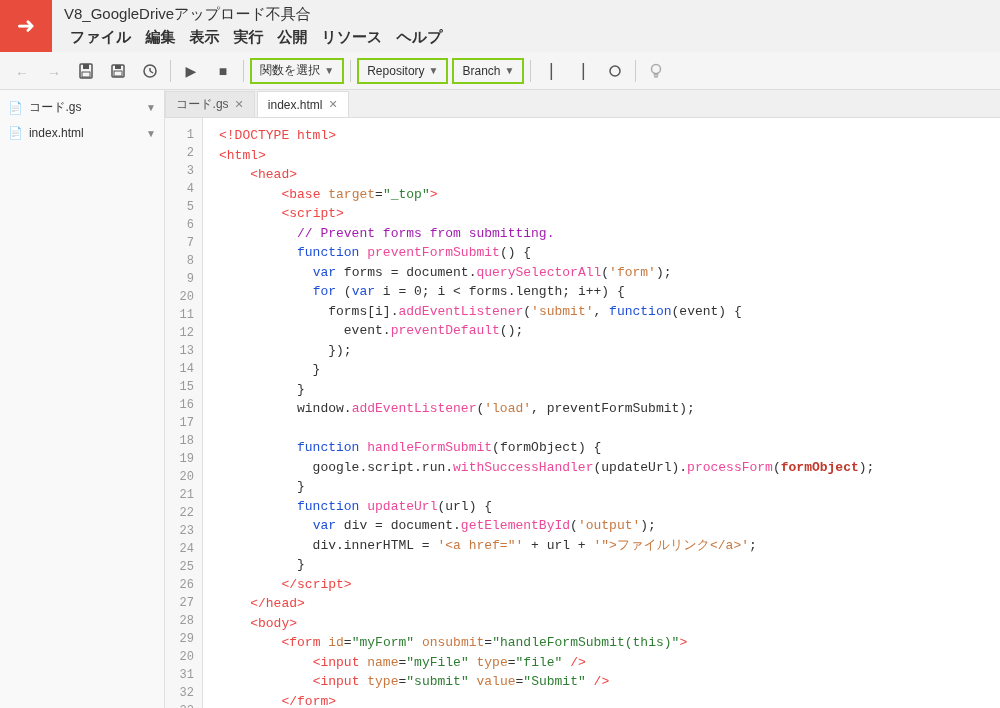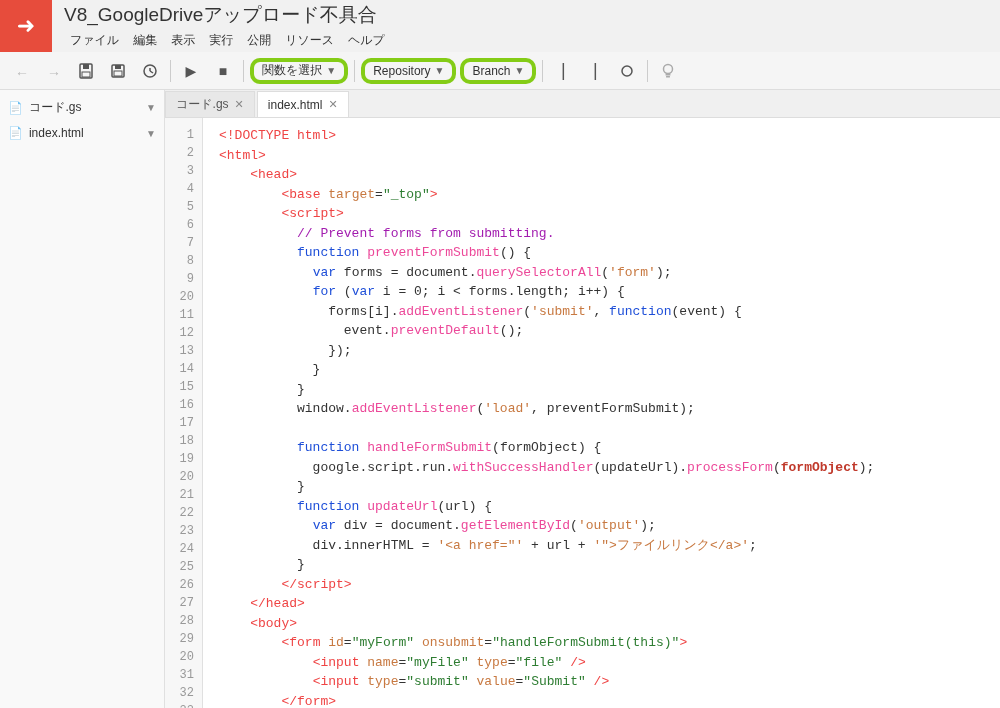--- a/index.html
+++ b/index.html
@@ -23,34 +23,35 @@
       flex-shrink: 0;
     }
     #logo-arrow {
       color: white;
       font-size: 22px;
     }
     #title-text-area {
       padding: 8px 12px;
     }
     #app-title {
-      font-size: 19px;
+      font-size: 15px;
       color: #333;
       font-weight: normal;
     }
     #menu-bar {
       display: flex;
       gap: 2px;
       margin-top: 3px;
     }
     .menu-item {
-      font-size: 12px;
+      font-size: 15px;
       color: #333;
       padding: 1px 6px;
       cursor: pointer;
+      font-weight: bold;
     }
 
     
     #toolbar {
       display: flex;
       align-items: center;
       background: #f5f5f5;
       border-bottom: 1px solid #ddd;
       height: 38px;
       padding: 0 8px;
@@ -73,22 +74,22 @@
     .toolbar-separator {
       width: 1px;
       height: 22px;
       background: #ccc;
       margin: 0 2px;
     }
     .toolbar-dropdown {
       display: flex;
       align-items: center;
       background: none;
-      border: 4px solid #84cc16;
-      border-radius: 10px;
+      border: 2px solid #84cc16;
+      border-radius: 0;
       padding: 3px 8px;
       font-size: 12px;
       color: #333;
       cursor: pointer;
       gap: 4px;
       height: 26px;
     }
     .toolbar-dropdown .arrow { font-size: 10px; color: #666; }
 
     

